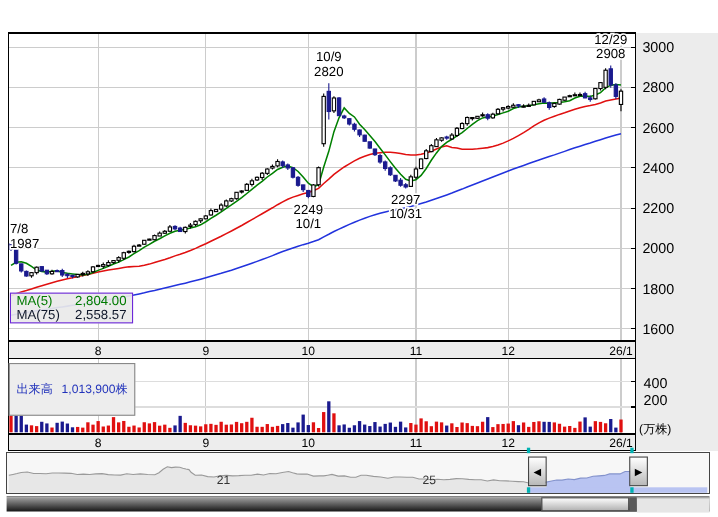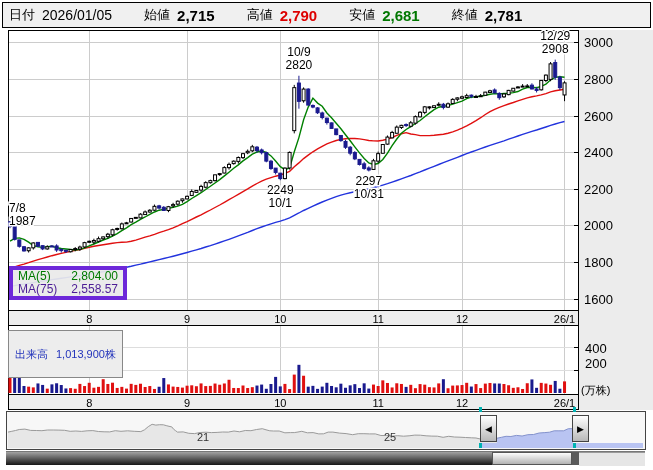--- a/index.html
+++ b/index.html
@@ -6,21 +6,21 @@
   .page{position:relative;width:653px;height:470px;background:#ffffff;
         font-family:"Liberation Sans",sans-serif;overflow:hidden;}
   svg text{font-family:"Liberation Sans",sans-serif;}
   .hdr{position:absolute;left:2px;top:2px;width:647px;height:24px;background:#f0f0f0;
        border:1px solid #000;display:flex;align-items:center;font-size:13px;color:#000;z-index:3;}
   .hlab{margin-left:32px;}
   .hlab.first{margin-left:6px;}
   .hdate{font-size:14px;margin-left:7px;}
   .hval{font-size:15px;font-weight:bold;margin-left:7px;}
   .ma-legend{position:absolute;left:9px;top:266px;width:110px;background:rgba(233,233,233,0.93);
-       border:4px solid #6d28d9;font-size:12px;z-index:3;text-align:right;}
+       border:1px solid #6d28d9;font-size:12px;z-index:3;text-align:right;}
   .ma-row{display:flex;justify-content:space-between;padding:0 5px;height:13px;line-height:13px;}
   .volbox{position:absolute;left:8px;top:330px;height:14px;line-height:14px;background:#ededed;
        border:1px solid #888;font-size:11px;color:#2233bb;padding:16px 6px;white-space:nowrap;z-index:3;}
   .volbox .vv{margin-left:8px;}
   .vtick{position:absolute;left:585px;font-size:13px;color:#000;z-index:3;}
   .vunit{position:absolute;left:581px;font-size:11px;color:#000;z-index:3;}
   .ovlab{position:absolute;font-size:11px;color:#333;z-index:3;}
   .navbtn{position:absolute;top:415px;width:17px;height:27px;z-index:4;cursor:pointer;
        background:linear-gradient(180deg,#ffffff,#b9b9b9);border:1px solid #444;
        box-sizing:border-box;display:flex;align-items:center;justify-content:center;
@@ -34,32 +34,20 @@
   .sbthumb{position:absolute;left:486px;top:0;width:80px;height:13px;
        background:linear-gradient(180deg,#fcfcfc,#b2b2b2);border:1px solid #555;box-sizing:border-box;}
   .sbgap{position:absolute;left:566px;top:0;width:7px;height:13px;background:#5a5a5a;}
   .sbrest{position:absolute;left:573px;top:0;width:66px;height:13px;background:#e6e6e6;border-top:1px solid #999;}
 </style>
 </head>
 <body>
 
 <div class="page">
 
-  <div class="hdr">
-    <span class="hlab first">日付</span>
-    <span class="hdate">2026/01/05</span>
-    <span class="hlab">始値</span>
-    <span class="hval" style="color: rgb(0, 0, 0);">2,715</span>
-    <span class="hlab">高値</span>
-    <span class="hval" style="color: rgb(221, 0, 0);">2,790</span>
-    <span class="hlab">安値</span>
-    <span class="hval" style="color: rgb(0, 119, 0);">2,681</span>
-    <span class="hlab">終値</span>
-    <span class="hval" style="color: rgb(0, 0, 0);">2,781</span>
-  </div>
 
   <svg id="chart-svg" width="653" height="470" style="position:absolute;left:0;top:0;z-index:1;">
       <rect x="578" y="30" width="75" height="380" fill="#ececec"></rect>
       <rect x="8" y="30" width="570" height="280" fill="#ffffff"></rect>
       <rect x="8" y="325.5" width="570" height="68.5" fill="#ffffff"></rect>
       <g stroke="#cccccc" stroke-width="1" shape-rendering="crispEdges">
         <line x1="8" y1="42.80000000000001" x2="578" y2="42.80000000000001"></line>
         <line x1="8" y1="79.4" x2="578" y2="79.4"></line>
         <line x1="8" y1="116" x2="578" y2="116"></line>
         <line x1="8" y1="152.6" x2="578" y2="152.6"></line>
@@ -515,21 +503,21 @@
         <path d="M496.7 448 L496.7 438.3 L501.4 437.3 L506.1 436.3 L510.9 436.5 L516.5 435.4 L522.1 436.0 L527.8 434.7 L533.5 434.5 L539.1 433.0 L544.8 432.6 L549.5 432.2 L554.2 430.8 L558.9 430.8 L563.6 430.8 L568.3 428.7 L573.0 428.7 L573.0 448 Z" fill="#b9c4f2" stroke="none"></path>
         <path d="M496.7 438.3 L501.4 437.3 L506.1 436.3 L510.9 436.5 L516.5 435.4 L522.1 436.0 L527.8 434.7 L533.5 434.5 L539.1 433.0 L544.8 432.6 L549.5 432.2 L554.2 430.8 L558.9 430.8 L563.6 430.8 L568.3 428.7 L573.0 428.7 " fill="none" stroke="#8392cc" stroke-width="1"></path>
       </g>
     </svg>
 
   <div class="ma-legend">
     <div class="ma-row" style="color: rgb(0, 122, 0);">
       <span>MA(5)</span>
       <span>2,804.00</span>
     </div>
-    <div class="ma-row" style="color: #4c1d95;">
+    <div class="ma-row" style="color: #0f172a;">
       <span>MA(75)</span>
       <span>2,558.57</span>
     </div>
   </div>
 
   <div class="volbox">
     <span>出来高</span><span class="vv">1,013,900株</span>
   </div>
 
   <div class="vtick" style="top:341px;">400</div>

